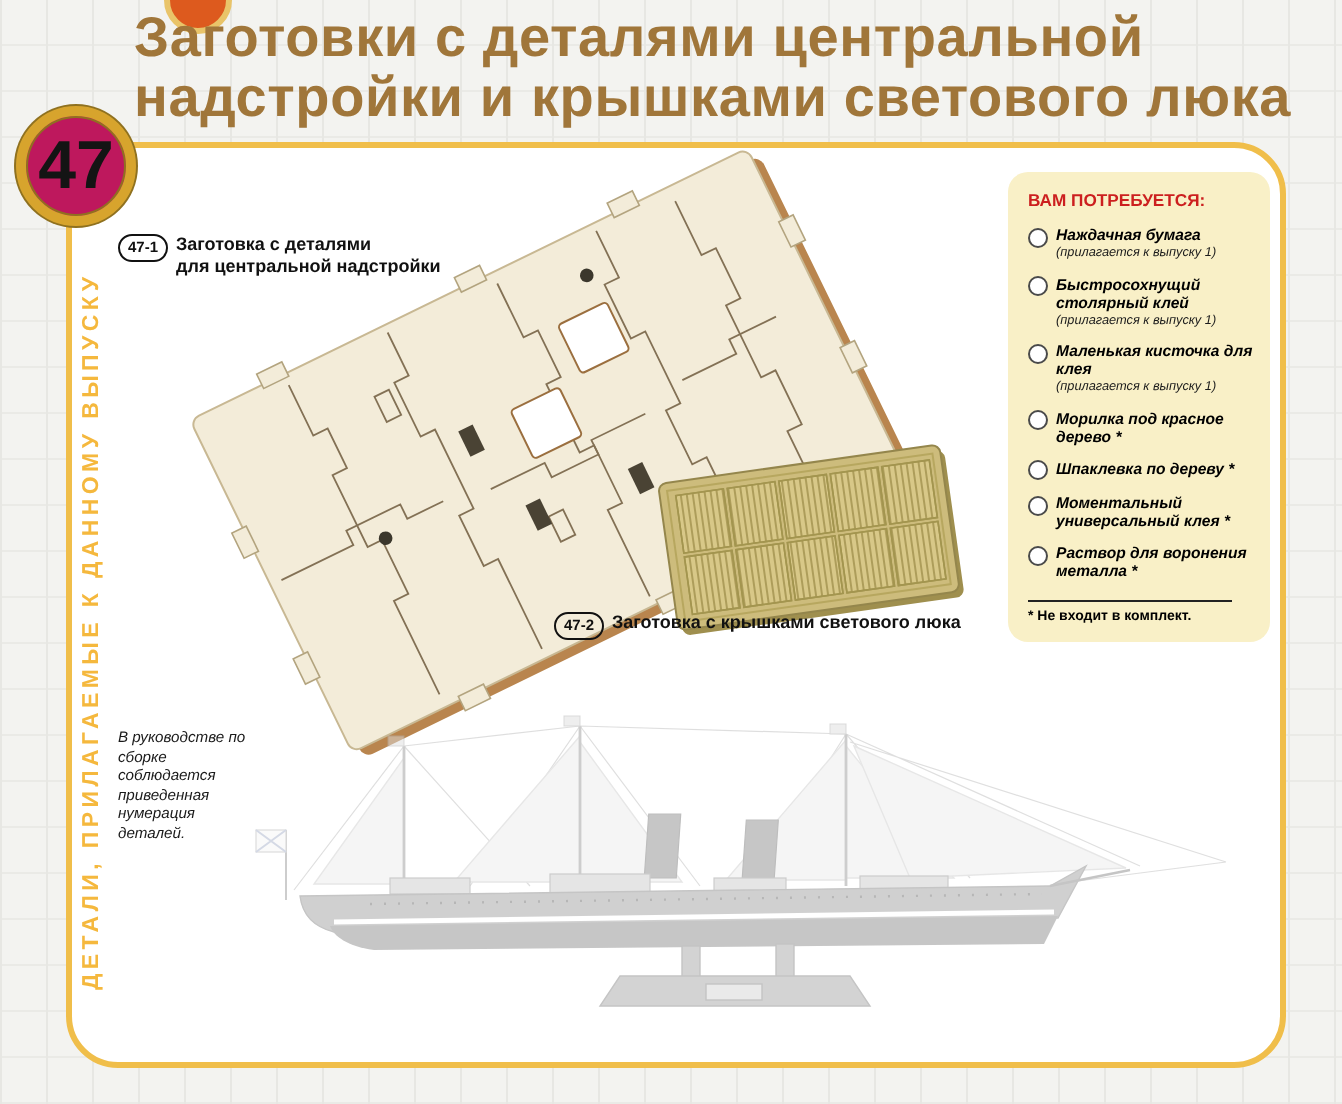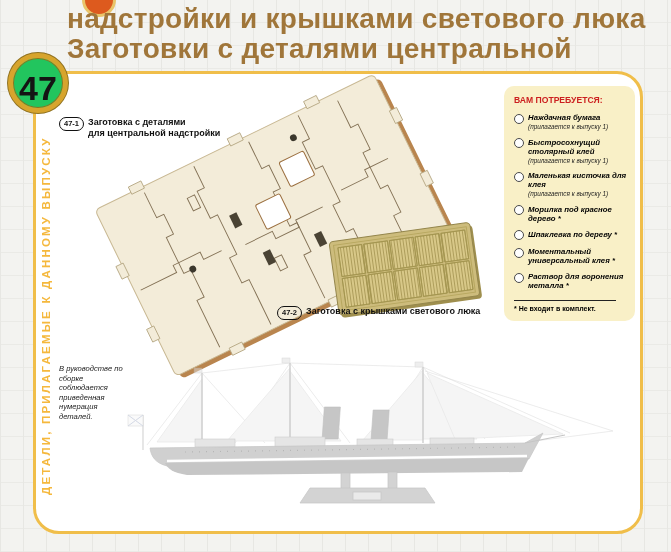--- a/index.html
+++ b/index.html
@@ -20,23 +20,23 @@
   
   .title{left:67px;top:4px;color:#a0763a;font-weight:bold;font-size:28px;
     line-height:30px;letter-spacing:.3px;white-space:nowrap;}
 
   
   .panel{left:33px;top:71px;width:604px;height:457px;background:#ffffff;
     border:3px solid #f0be4a;border-radius:26px;}
 
   
   .badge{left:8px;top:53px;width:50px;height:50px;border-radius:50%;
-    background:#22c55e;border:5px solid #d7a42d;
+    background:#be185d;border:5px solid #d7a42d;
     box-shadow:0 0 0 1px #8f711f, inset 0 0 0 1px #8f711f;
-    display:flex;align-items:flex-end;justify-content:center;
+    display:flex;align-items:center;justify-content:center;
     font-weight:bold;font-size:34px;color:#141414;}
 
   
   .sidebar-label{left:36px;top:112px;height:408px;width:20px;
     writing-mode:vertical-rl;transform:rotate(180deg);
     display:flex;align-items:center;justify-content:center;
     color:#f5b83d;font-weight:bold;font-size:11.5px;letter-spacing:2.2px;
     white-space:nowrap;}
 
   
@@ -64,22 +64,22 @@
     line-height:9.6px;color:#1a1a1a;margin-left:15px;}
 
   svg{display:block;}
 </style>
 </head>
 <body>
 
 <div class="abs logo-stub"></div>
 
 <div class="abs title">
+  <div>Заготовки с деталями центральной</div>
   <div>надстройки и крышками светового люка</div>
-  <div>Заготовки с деталями центральной</div>
 </div>
 
 <div class="abs panel"></div>
 
 <div class="abs badge">
   <span>47</span>
 </div>
 
 <div class="abs sidebar-label">ДЕТАЛИ, ПРИЛАГАЕМЫЕ К ДАННОМУ ВЫПУСКУ</div>
 

